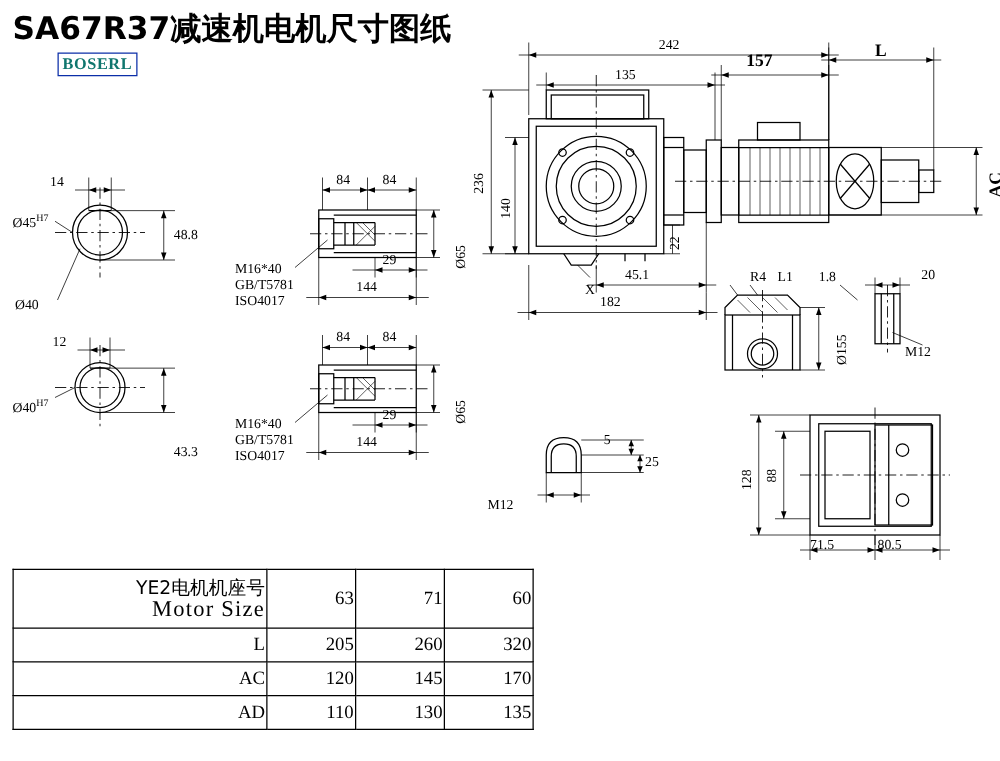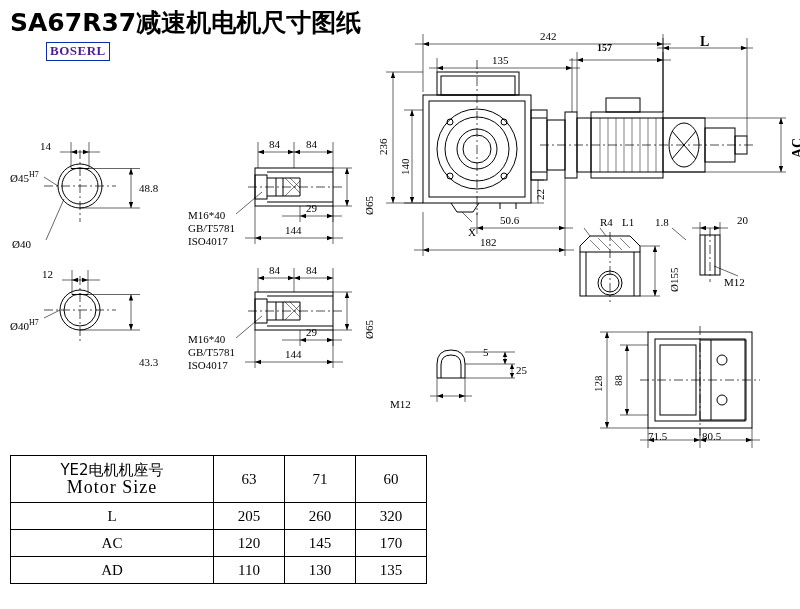--- a/index.html
+++ b/index.html
@@ -13,21 +13,21 @@
   }
   .title{
     position:absolute;left:10px;top:6px;
     font-family:"DejaVu Sans", sans-serif;
     font-weight:bold;font-size:25px;letter-spacing:0px;
     white-space:nowrap;
   }
   .logo{
     position:absolute;left:46px;top:42px;
     border:1.6px solid #0b2ea8;
-    color:#4c1d95;
+    color:#0f766e;
     font-family:"Liberation Serif", serif;
     font-size:13px;font-weight:bold;
     padding:0px 3px 1px 3px;
     letter-spacing:0.5px;
   }
   svg.draw{position:absolute;left:0;top:0;width:800px;height:609px;}
   .lbl{
     position:absolute;
     font-family:"Liberation Serif", serif;
     font-size:11px;
@@ -38,21 +38,21 @@
     transform:rotate(-90deg);
   }
   
   .spec-table{
     position:absolute;left:10px;top:455px;
     border-collapse:collapse;
     font-family:"Liberation Serif", serif;
   }
   .spec-table td{
     border:1px solid #000;
-    text-align:center;
+    text-align:right;
     font-size:15px;
     height:24px;
   }
   .spec-table td.label-cell{
     width:200px;
   }
   .spec-table td.val-cell{width:68px;}
   .cn-line{
     font-family:"DejaVu Sans", sans-serif;
     font-size:15px;
@@ -520,30 +520,30 @@
 
 <div class="lbl" style="left:269px;top:264px;">84</div>
 <div class="lbl" style="left:306px;top:264px;">84</div>
 <div class="lbl" style="left:188px;top:333px;">M16*40</div>
 <div class="lbl" style="left:188px;top:346px;">GB/T5781</div>
 <div class="lbl" style="left:188px;top:359px;">ISO4017</div>
 <div class="lbl" style="left:306px;top:326px;">29</div>
 <div class="lbl" style="left:285px;top:348px;">144</div>
 <div class="lbl vert" style="left:363px;top:339px;">Ø65</div>
 
-<div class="lbl" style="left:540px;top:30px;font-family:Liberation Serif, serif;">242</div>
+<div class="lbl" style="left:527px;top:30px;font-family:Liberation Serif, serif;">242</div>
 <div class="lbl" style="left:492px;top:54px;">135</div>
-<div class="lbl" style="font-weight:bold;font-size:10px;left:597px;top:42px;">157</div>
+<div class="lbl" style="font-weight:bold;font-size:14px;left:597px;top:42px;">157</div>
 <div class="lbl" style="font-weight:bold;font-size:14px;left:700px;top:34px;">L</div>
 <div class="lbl vert" style="font-weight:bold;font-size:14px;left:790px;top:158px;">AC</div>
 <div class="lbl vert" style="left:377px;top:155px;">236</div>
 <div class="lbl vert" style="left:399px;top:175px;">140</div>
 <div class="lbl vert" style="left:534px;top:200px;">22</div>
 <div class="lbl" style="left:468px;top:226px;">X</div>
-<div class="lbl" style="left:500px;top:214px;">50.6</div>
+<div class="lbl" style="left:500px;top:214px;">45.1</div>
 <div class="lbl" style="left:480px;top:236px;">182</div>
 
 <div class="lbl" style="left:578px;top:216px;margin-left:44px;">L1</div>
 <div class="lbl" style="left:600px;top:216px;">R4</div>
 <div class="lbl" style="left:655px;top:216px;">1.8</div>
 <div class="lbl" style="left:737px;top:214px;">20</div>
 <div class="lbl vert" style="left:668px;top:292px;">Ø155</div>
 <div class="lbl" style="left:724px;top:276px;">M12</div>
 <div class="lbl" style="left:483px;top:346px;">5</div>
 <div class="lbl" style="left:516px;top:364px;">25</div>

